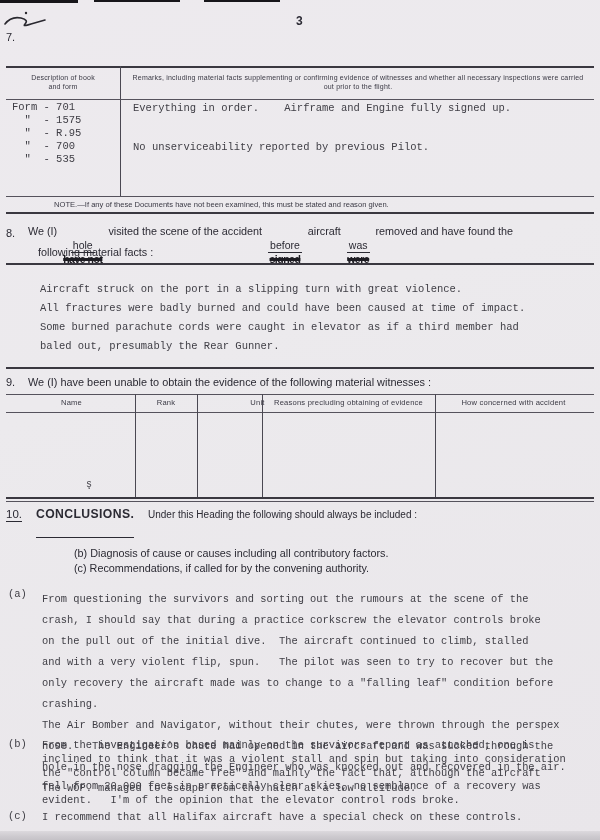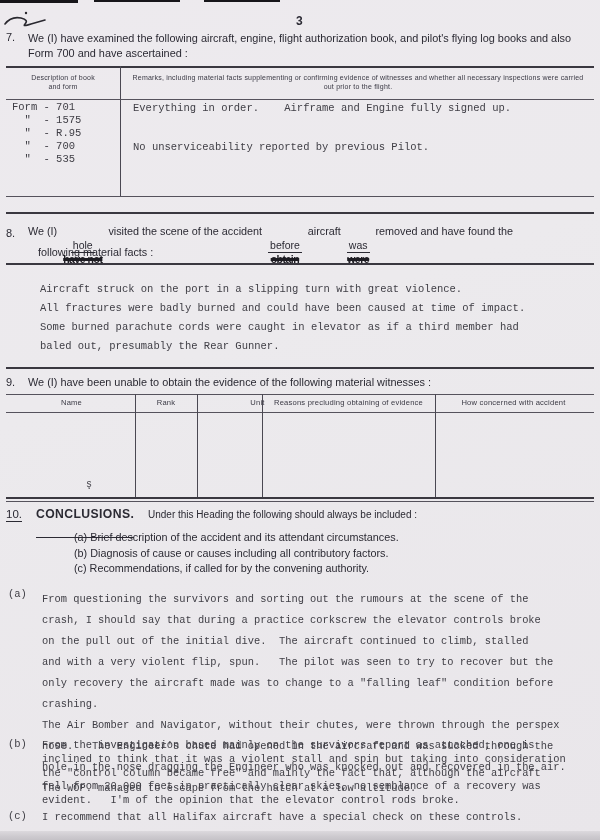--- a/index.html
+++ b/index.html
@@ -36,53 +36,53 @@
   <div class="top-dash" style="left:204px;width:76px;height:2px;"></div>
 
   <svg class="abs" style="left:4px;top:10px;" width="48" height="22" viewBox="0 0 48 22">
     <path d="M1,14 q6,-8 16,-6 q8,2 4,6 q-3,3 6,0 l14,-4" fill="none" stroke="#2a2930" stroke-width="1.6" stroke-linecap="round"></path>
     <circle cx="22" cy="3" r="1.2" fill="#2a2930"></circle>
   </svg>
 
   <div class="abs printed" style="left:296px;top:14px;font-size:12px;font-weight:bold;">3</div>
 
   <div class="abs printed sec-num" style="left:6px;top:31px;">7.</div>
-  <div class="abs printed" style="left:28px;top:31px;width:566px;font-size:10.9px;line-height:15px;text-indent:0;">We (I) have examined the following aircraft, engine, flight authorization book, and pilot's flying log books and also Form 700 and have ascertained :</div>
 
   <div class="rule" style="left:6px;top:66px;width:588px;height:2px;"></div>
   <div class="vline" style="left:120px;top:66px;height:130px;"></div>
   <div class="abs small-hdr" style="left:10px;top:74px;width:106px;white-space:pre-line;">Description of book
 and form</div>
   <div class="abs small-hdr" style="left:132px;top:74px;width:452px;">Remarks, including material facts supplementing or confirming evidence of witnesses and whether all necessary inspections were carried out prior to the flight.</div>
   <div class="rule light" style="left:6px;top:99px;width:588px;height:1.4px;"></div>
 
   <div class="abs typed" style="left:12px;top:101px;font-size:10.5px;line-height:13px;">Form - 701
   "  - 1575
   "  - R.95
   "  - 700
   "  - 535</div>
   <div class="abs typed" style="left:133px;top:102px;font-size:10.5px;line-height:13px;">Everything in order.    Airframe and Engine fully signed up.
 
 
 No unserviceability reported by previous Pilot.</div>
 
   <div class="rule light" style="left:6px;top:196px;width:588px;height:1px;"></div>
+  <div class="abs printed" style="left:54px;top:200px;font-size:7.6px;color:#3a3944;">NOTE.—If any of these Documents have not been examined, this must be stated and reason given.</div>
   <div class="rule" style="left:6px;top:212px;width:588px;height:2px;"></div>
 
   <div class="abs printed sec-num" style="left:6px;top:227px;">8.</div>
   <div class="abs printed" style="left:28px;top:218px;width:570px;font-size:10.8px;line-height:26px;white-space:nowrap;">
     <span>We (I)</span>
     <span class="frac">
         <span class="kept">hole</span>
         <span class="struck">have not</span>
       </span>
     <span>visited the scene of the accident</span>
     <span class="frac">
         <span class="kept">before</span>
-        <span class="struck">obtain</span>
+        <span class="struck">signed</span>
       </span>
     <span>aircraft</span>
     <span class="frac">
         <span class="kept">was</span>
         <span class="struck">were</span>
       </span>
     <span>removed and have found the</span>
   </div>
   <div class="abs printed" style="left:38px;top:246px;font-size:10.8px;">following material facts :</div>
   <div class="rule" style="left:6px;top:263px;width:588px;height:2px;"></div>
@@ -107,21 +107,20 @@
   <div class="vline" style="left:197px;top:394px;height:103px;"></div>
   <div class="vline" style="left:262px;top:394px;height:103px;"></div>
   <div class="vline" style="left:435px;top:394px;height:103px;"></div>
   <div class="abs typed" style="left:86px;top:479px;font-size:10px;color:#4a4950;">ş</div>
   <div class="rule" style="left:6px;top:497px;width:588px;height:2px;"></div>
   <div class="rule light" style="left:6px;top:501px;width:588px;height:1px;"></div>
 
   <div class="abs printed" style="left:6px;top:508px;font-size:11.5px;border-bottom:1.4px solid #2b2a33;padding-bottom:1px;">10.</div>
   <div class="abs printed" style="left:36px;top:507px;font-size:12.2px;font-weight:bold;letter-spacing:.4px;border-bottom:1.4px solid #2b2a33;padding-bottom:16px;">CONCLUSIONS.</div>
   <div class="abs printed" style="left:148px;top:509px;font-size:10px;">Under this Heading the following should always be included :</div>
-  <div class="abs printed" style="left:74px;top:531px;font-size:10.8px;">(a) Brief description of the accident and its attendant circumstances.</div>
   <div class="abs printed" style="left:74px;top:547px;font-size:10.8px;">(b) Diagnosis of cause or causes including all contributory factors.</div>
   <div class="abs printed" style="left:74px;top:562px;font-size:10.8px;">(c) Recommendations, if called for by the convening authority.</div>
 
   <div class="abs typed" style="left:8px;top:588px;font-size:10.5px;">(a)</div>
   <div class="abs typed" style="left:42px;top:589px;font-size:10.4px;line-height:21px;">From questioning the survivors and sorting out the rumours at the scene of the
 crash, I should say that during a practice corkscrew the elevator controls broke
 on the pull out of the initial dive.  The aircraft continued to climb, stalled
 and with a very violent flip, spun.   The pilot was seen to try to recover but the
 only recovery the aircraft made was to change to a "falling leaf" condition before
 crashing.

